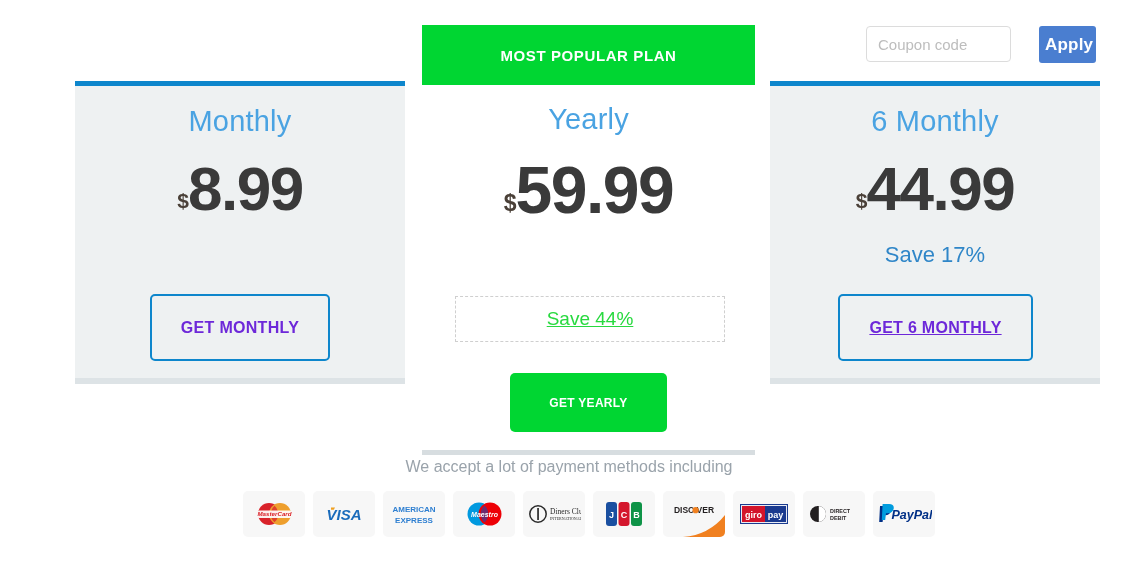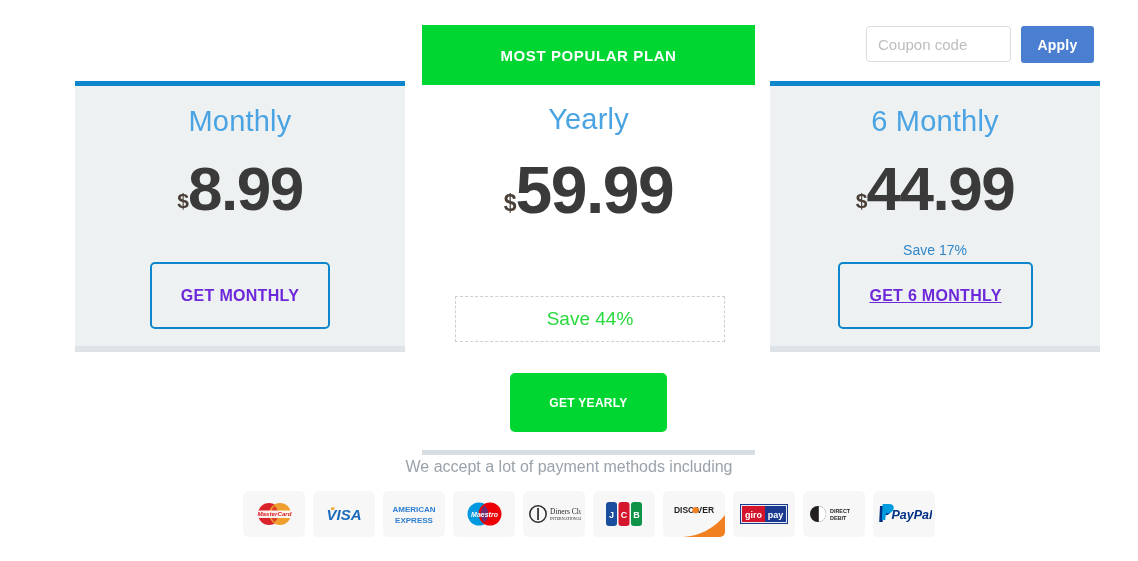--- a/index.html
+++ b/index.html
@@ -35,29 +35,29 @@
     font-family: "Liberation Sans", sans-serif;
     font-size: 15px;
     color: #555;
     outline: none;
   }
   .coupon-input::placeholder {
     color: #bdbdbd;
     font-size: 15px;
   }
   .apply-btn {
-    margin-left: 10px;
-    width: 73px;
+    margin-left: 28px;
+    width: 57px;
     height: 37px;
     border: none;
     border-radius: 3px;
     background: #4a7ed0;
     color: #ffffff;
     font-family: "Liberation Sans", sans-serif;
-    font-size: 14px;
+    font-size: 17px;
     font-weight: bold;
     letter-spacing: .2px;
     cursor: pointer;
   }
 
   
   .card {
     position: absolute;
     box-sizing: border-box;
   }
@@ -68,21 +68,21 @@
   }
   .card-left  { left: 75px; }
   .card-right { left: 770px; }
 
   .topbar {
     height: 5px;
     background: #0d86cc;
     width: 100%;
   }
   .card-side .card-body {
-    height: 260px;
+    height: 292px;
     position: relative;
     border-radius: 30px;
   }
   .card-foot {
     height: 6px;
     background: #dde3e6;
     width: 100%;
   }
 
   .plan-title {
@@ -112,21 +112,21 @@
   .price .amt {
     font-size: 62px;
     font-weight: bold;
     letter-spacing: -1.5px;
   }
   .card-side .price { margin-top: 20px; }
 
   .save-plain {
     text-align: center;
     color: #2f86c8;
-    font-size: 14px;
+    font-size: 22px;
     margin-top: 22px;
   }
 
   .btn-outline {
     position: absolute;
     left: 75px;
     bottom: 17px;
     width: 180px;
     height: 67px;
     box-sizing: border-box;
@@ -179,20 +179,21 @@
     top: 211px;
     width: 270px;
     height: 46px;
     box-sizing: border-box;
     border: 1px dashed #cfcfcf;
     display: flex;
     align-items: center;
     justify-content: center;
     color: #28d93f;
     font-size: 19px;
+    text-decoration: underline;
   }
   .btn-solid {
     position: absolute;
     left: 88px;
     top: 288px;
     width: 157px;
     height: 59px;
     border: none;
     border-radius: 5px;
     background: #00d632;

